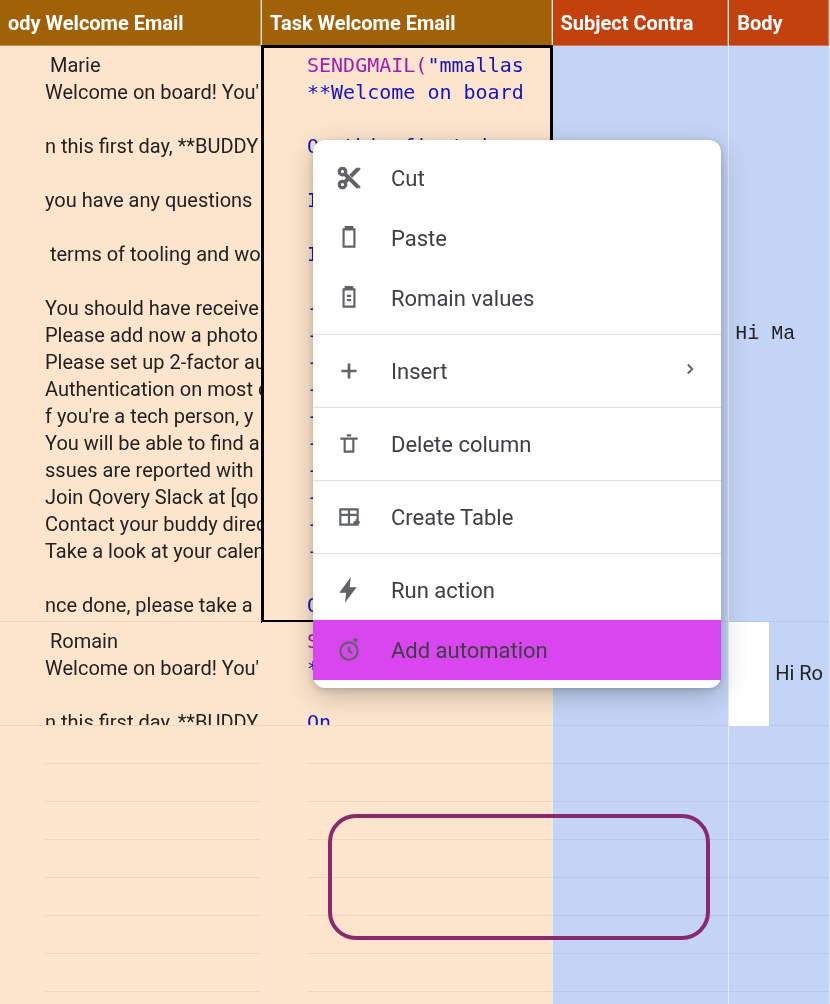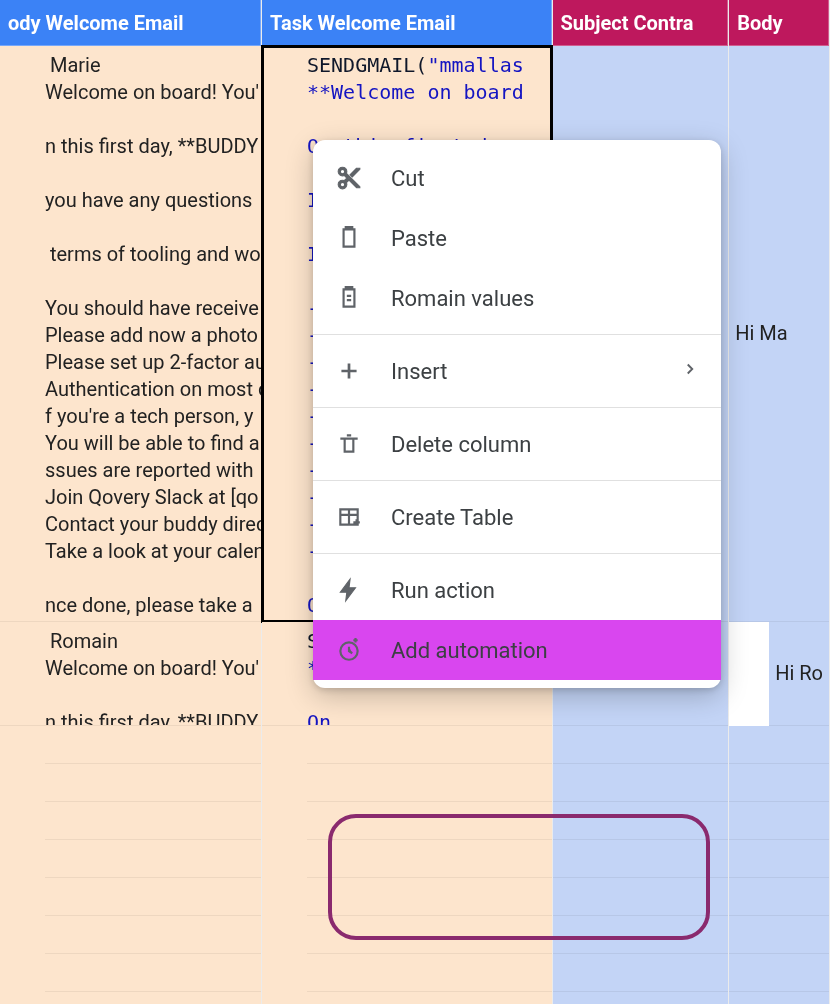--- a/index.html
+++ b/index.html
@@ -36,22 +36,22 @@
       font-weight: 700;
       font-size: 20px;
       display: flex;
       align-items: center;
       padding: 0 8px;
       white-space: nowrap;
       overflow: hidden;
       border-right: 1px solid rgba(255,255,255,0.3);
       border-bottom: 1px solid rgba(255,255,255,0.3);
     }
-    .header-orange { background: #3b82f6; }
-    .header-blue { background: #be185d; }
+    .header-orange { background: #a16207; }
+    .header-blue { background: #c2410c; }
 
     .data-cell {
       padding: 6px 6px;
       font-size: 20px;
       line-height: 1.35;
       white-space: pre;
       overflow: hidden;
       color: #222;
     }
     .orange-bg { background: #fde5cd; padding-left: 45px; }
@@ -65,21 +65,21 @@
       flex-direction: column;
     }
     .empty-row { height: 38px; border-bottom: 1px solid rgba(0,0,0,0.06); }
 
     .formula-text {
       font-family: "Menlo", "Consolas", monospace;
       color: #1414c2;
       font-size: 20px;
       line-height: 1.35;
     }
-    .formula-keyword { color: #0f172a; margin-top: 32px; }
+    .formula-keyword { color: #a21caf; margin-top: 32px; }
 
     .selected-cell {
       outline: 3px solid #000;
       outline-offset: -2px;
     }
 
     .context-menu {
       position: absolute;
       left: 313px;
       top: 140px;
@@ -234,21 +234,21 @@
       <div class="empty-row"></div>
       <div class="empty-row"></div>
       <div class="empty-row"></div>
       <div class="empty-row"></div>
       <div class="empty-row"></div>
     </div>
   </div>
 
   <div class="col body-contra">
     <div class="header-cell header-blue">Body</div>
-    <div class="data-cell blue-bg row1" style="display:flex;align-items:center;">Hi Ma</div>
+    <div class="data-cell blue-bg row1" style="display:flex;align-items:center;font-family:Liberation Mono, monospace;">Hi Ma</div>
     <div class="data-cell blue-bg row2" style="display:flex;align-items:center;margin-left:40px;">Hi Ro</div>
     <div class="empty-rows blue-bg rest">
       <div class="empty-row"></div>
       <div class="empty-row"></div>
       <div class="empty-row"></div>
       <div class="empty-row"></div>
       <div class="empty-row"></div>
       <div class="empty-row"></div>
       <div class="empty-row"></div>
     </div>

